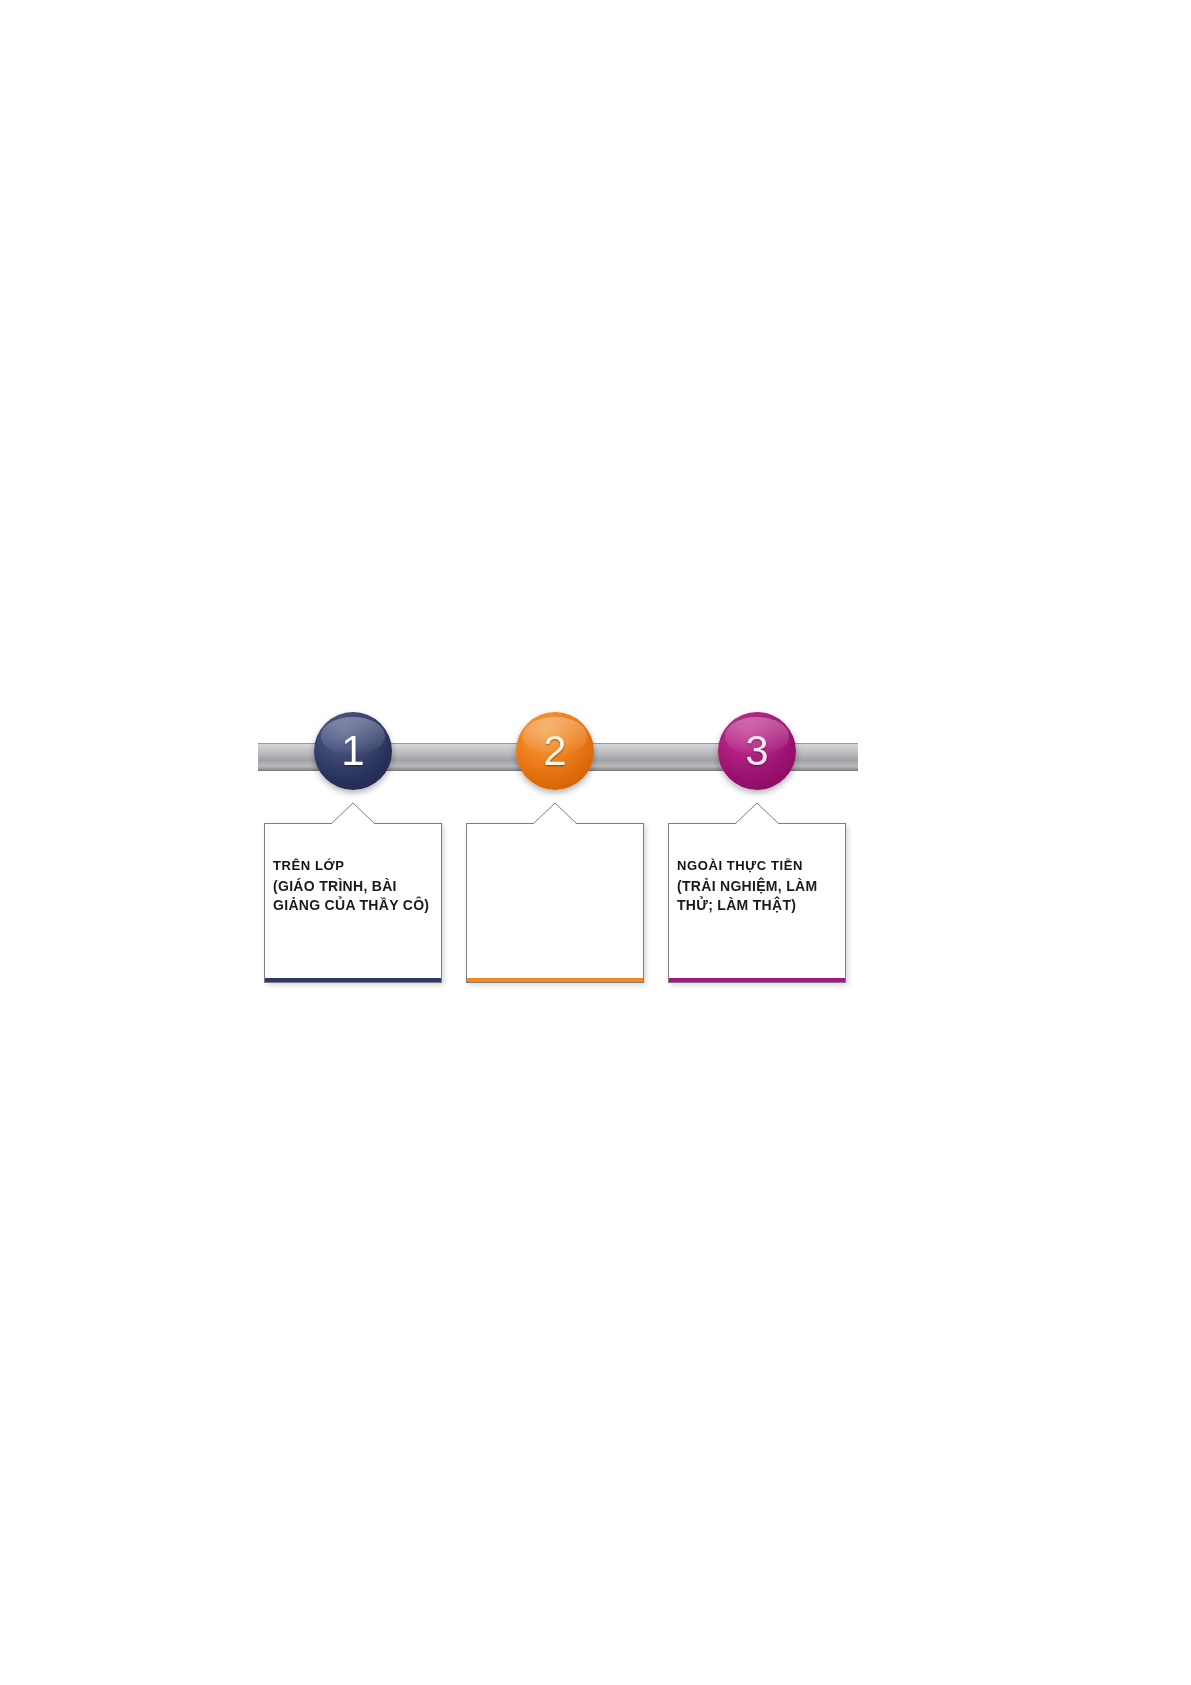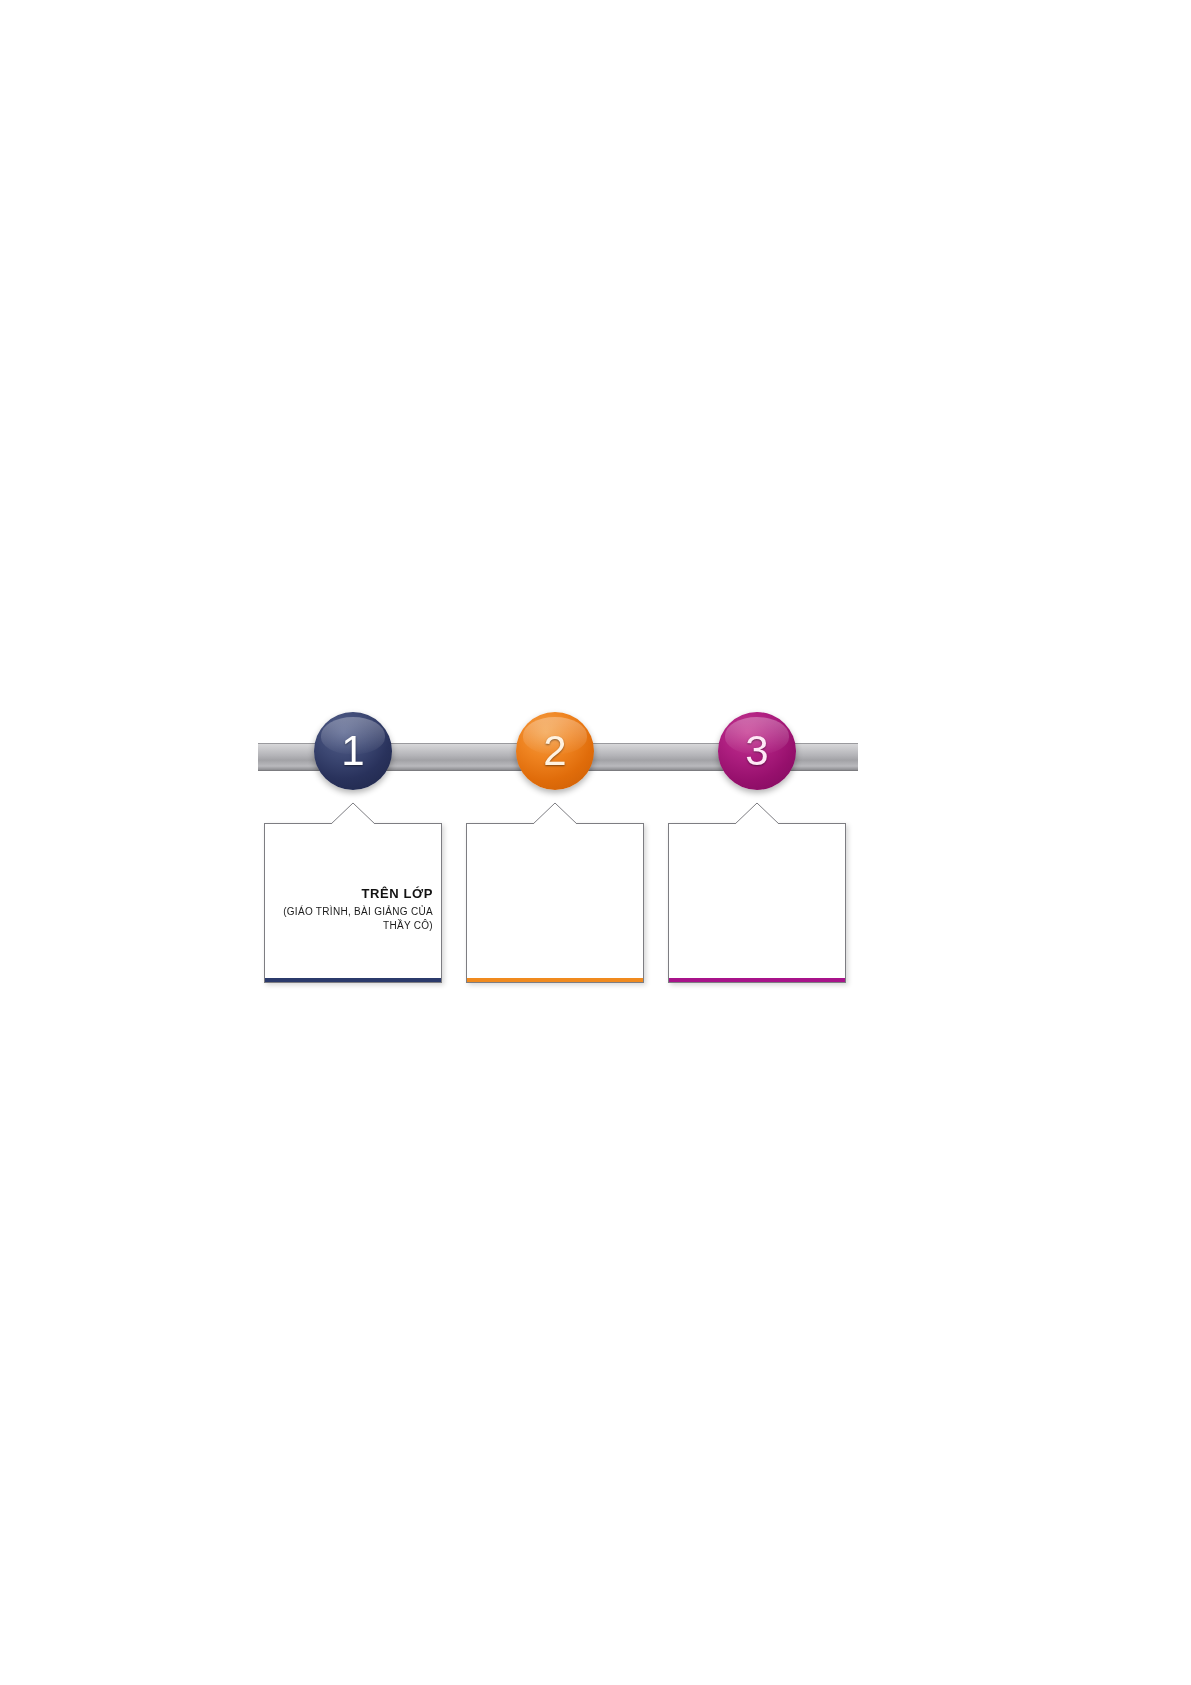--- a/index.html
+++ b/index.html
@@ -136,36 +136,35 @@
     overflow: visible;
   }
   .notch svg { display: block; }
 
   .callout-body {
     position: absolute;
     left: 0;
     right: 0;
     top: 34px;
     padding: 0 8px;
-    text-align: right;
-    margin-top: 28px;
+    text-align: left;
   }
   .callout-title {
     font-family: "Liberation Sans", sans-serif;
     font-size: 13px;
     font-weight: bold;
     letter-spacing: 0.6px;
     color: #121212;
     line-height: 1.18;
     margin: 0 0 4px 0;
   }
   .callout-sub {
     font-family: "Liberation Sans", sans-serif;
-    font-size: 10px;
-    font-weight: normal;
+    font-size: 14px;
+    font-weight: bold;
     letter-spacing: 0.3px;
     color: #1a1a1a;
     line-height: 1.35;
     margin: 0;
   }
   .callout-accent {
     position: absolute;
     left: 0;
     bottom: 0;
     width: 100%;
@@ -228,18 +227,22 @@
         </div>
       </div>
       <div class="callout">
         <div class="notch">
           <svg width="46" height="24" viewBox="0 0 46 24">
             <polygon points="0,23 23,0 46,23" fill="#ffffff"></polygon>
             <polyline points="0,23 23,1 46,23" fill="none" stroke="#7d7d82" stroke-width="1"></polyline>
             <rect x="0" y="22" width="46" height="3" fill="#ffffff"></rect>
           </svg>
         </div>
+        <div class="callout-body">
+          <p class="callout-title">NGOÀI THỰC TIỄN</p>
+          <p class="callout-sub">(TRẢI NGHIỆM, LÀM THỬ; LÀM THẬT)</p>
+        </div>
         <div class="callout-accent" style="background:#a8138a"></div>
       </div>
     </div>
 
   </div>
 </div>
 
 </body></html>

